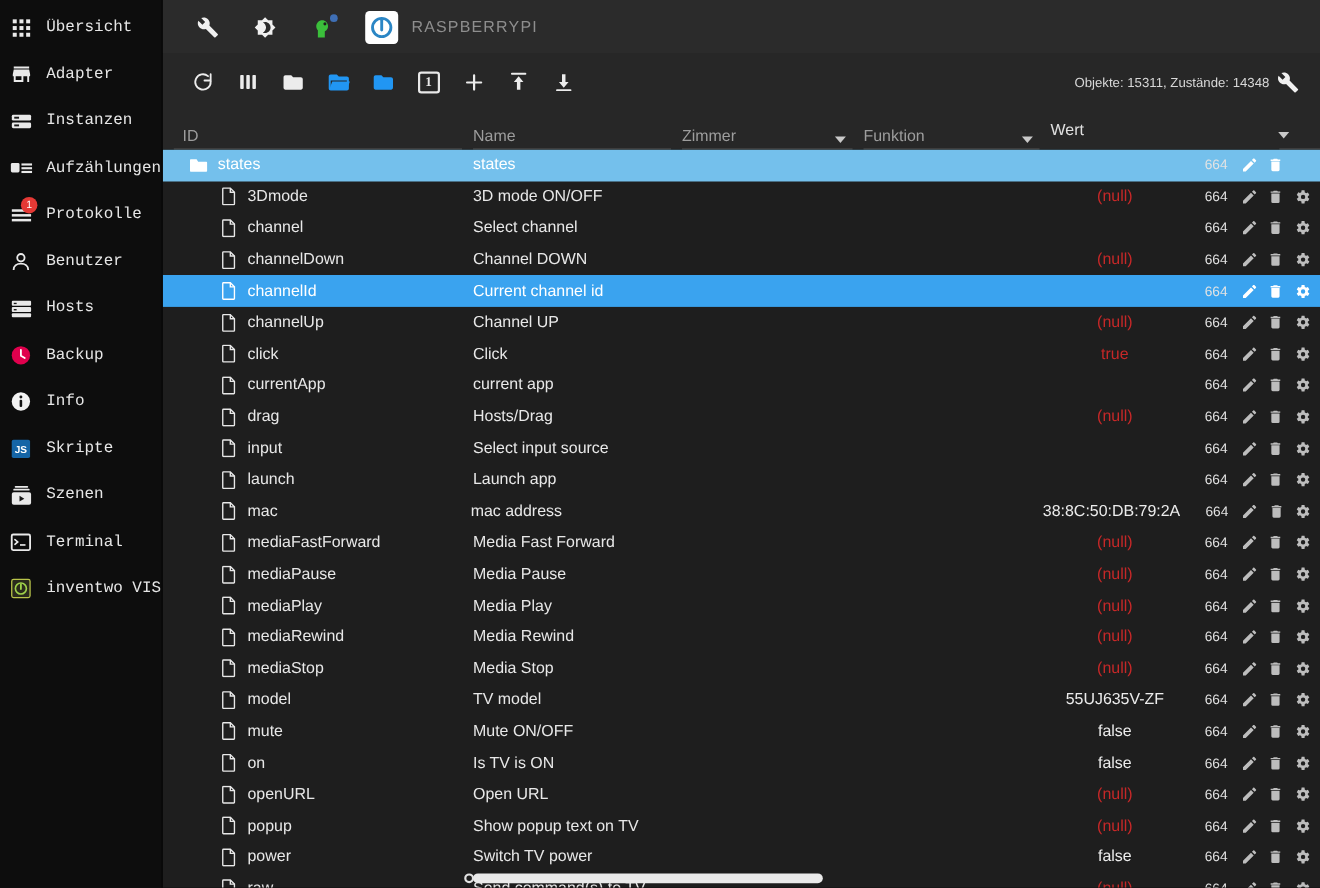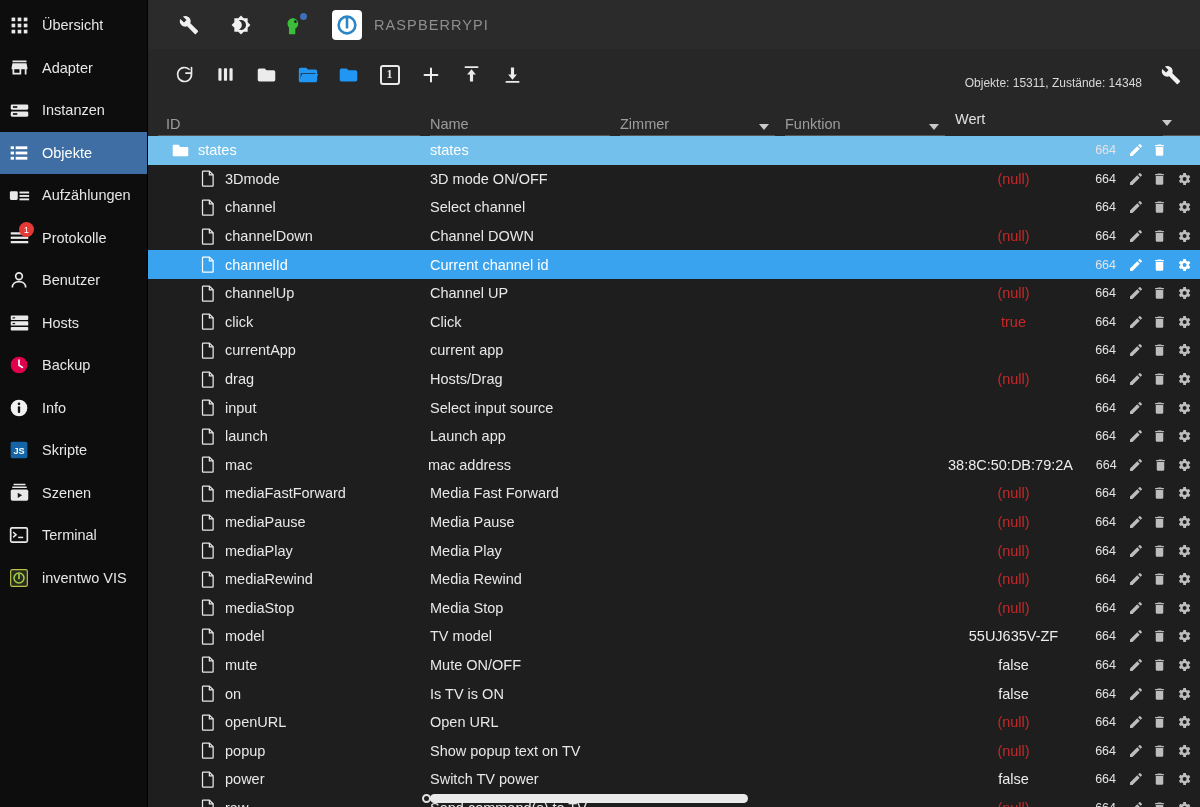--- a/index.html
+++ b/index.html
@@ -35,21 +35,21 @@
     display: flex; align-items: center; gap: 12px;
     height: 42.5px; padding-left: 8px; cursor: pointer;
     color: #e6e6e6; font-size: 14.5px; position: relative;
   }
   .nav-item .ico {
     width: 22px; height: 22px; flex: 0 0 22px;
     display: flex; align-items: center; justify-content: center; position: relative;
   }
   .nav-item.active { background: #3e6ea3; color: #fff; }
   .nav-item.active .ico svg { fill: #fff; }
-  .nav-label { white-space: nowrap; overflow: hidden; }
+  .nav-label { white-space: nowrap; overflow: hidden; font-family: Liberation Mono, monospace; }
   .badge {
     position: absolute; top: -5px; left: 11px;
     min-width: 15px; height: 15px; border-radius: 8px;
     background: #e53935; color: #fff; font-size: 9.5px;
     display: flex; align-items: center; justify-content: center;
     padding: 0 3px; line-height: 1;
   }
 
   
   #main { flex: 1; display: flex; flex-direction: column; background: #121212; min-width: 0; }
@@ -71,21 +71,21 @@
   }
   .tool-btn {
     width: 41px; height: 41px; display: flex; align-items: center; justify-content: center;
     cursor: pointer; border-radius: 50%;
   }
   .expand-count {
     width: 20px; height: 20px; border: 2px solid #e9e9e9; border-radius: 3px;
     color: #e9e9e9; font-size: 12px; display: flex; align-items: center; justify-content: center;
     font-family: "Liberation Serif", serif; font-weight: bold;
   }
-  .toolbar-right { margin-left: auto; display: flex; align-items: flex-end; gap: 14px; padding-right: 2px; }
+  .toolbar-right { margin-left: auto; display: flex; align-items: center; gap: 2px; padding-right: 2px; }
   .counts { color: #d8d8d8; font-size: 12px; white-space: nowrap; }
 
   
   .thead {
     height: 36px; background: #272727; display: flex; align-items: flex-end;
     flex: 0 0 36px; padding-left: 10px;
   }
   .th {
     color: #9d9d9d; font-size: 14.5px; position: relative;
     padding-bottom: 4px; display: flex; align-items: flex-end;
@@ -173,33 +173,20 @@
           <span class="ico">
             <svg width="21" height="21" viewBox="0 0 24 24" fill="#e9e9e9">
               <rect x="2" y="5" width="20" height="6" rx="1.5"></rect>
               <rect x="2" y="13" width="20" height="6" rx="1.5"></rect>
               <rect x="4.5" y="7" width="5" height="2" fill="#1a1a1a"></rect>
               <rect x="4.5" y="15" width="5" height="2" fill="#1a1a1a"></rect>
             </svg>
           </span>
           <span class="nav-label">Instanzen</span>
         </div>
-        <div class="nav-item active">
-          <span class="ico">
-            <svg width="20" height="20" viewBox="0 0 24 24" fill="#e9e9e9">
-              <rect x="2" y="4" width="4" height="3.4"></rect>
-              <rect x="8" y="4" width="14" height="3.4"></rect>
-              <rect x="2" y="10.3" width="4" height="3.4"></rect>
-              <rect x="8" y="10.3" width="14" height="3.4"></rect>
-              <rect x="2" y="16.6" width="4" height="3.4"></rect>
-              <rect x="8" y="16.6" width="14" height="3.4"></rect>
-            </svg>
-          </span>
-          <span class="nav-label">Objekte</span>
-        </div>
         <div class="nav-item">
           <span class="ico">
             <svg width="21" height="21" viewBox="0 0 24 24" fill="#e9e9e9">
               <rect x="1" y="7" width="9" height="10" rx="1.5"></rect>
               <rect x="12" y="7.5" width="11" height="2.2"></rect>
               <rect x="12" y="11.4" width="11" height="2.2"></rect>
               <rect x="12" y="15.3" width="11" height="2.2"></rect>
             </svg>
           </span>
           <span class="nav-label">Aufzählungen</span>

